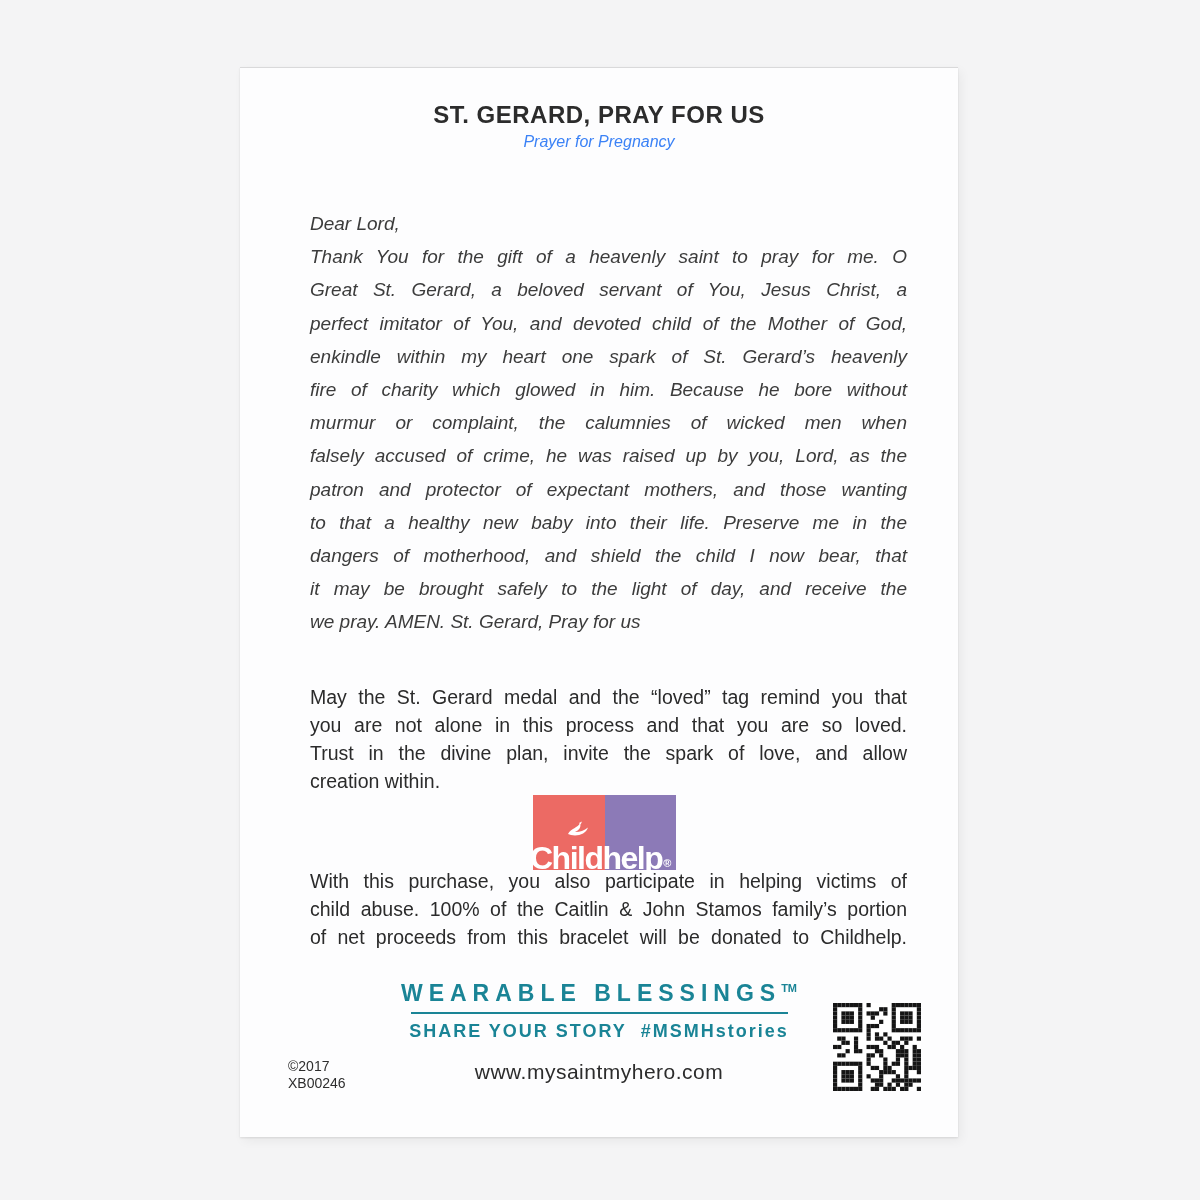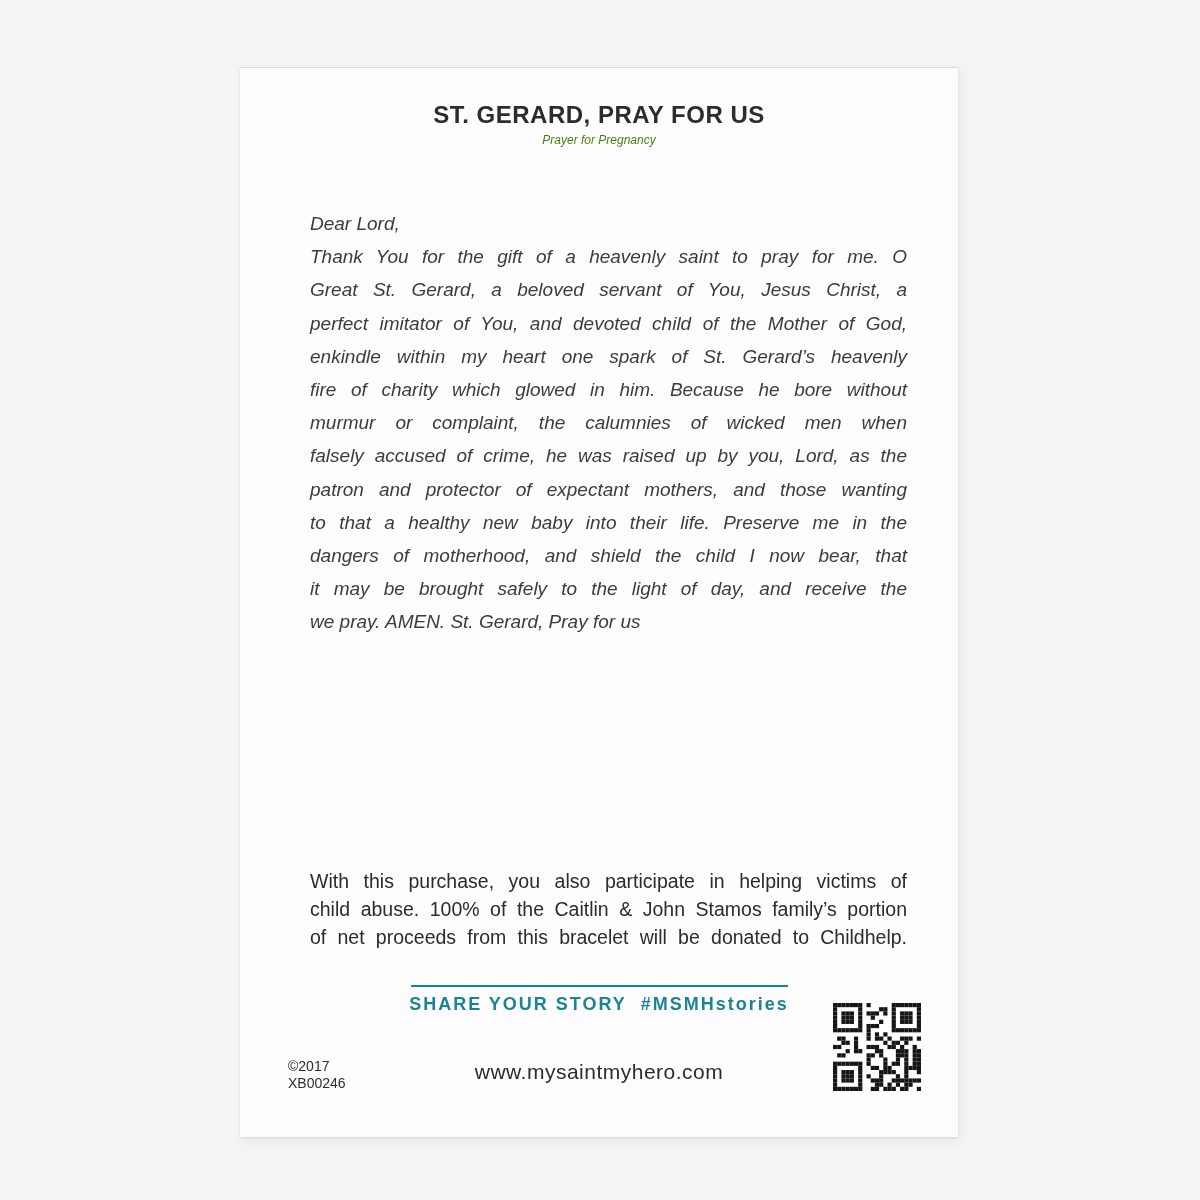--- a/index.html
+++ b/index.html
@@ -24,22 +24,22 @@
   }
   .title {
     position: absolute; top: 34px; left: 0; width: 100%;
     text-align: center;
     font-size: 24px; font-weight: bold; letter-spacing: 0.5px;
     color: #2c2c2c;
   }
   .subtitle {
     position: absolute; top: 66px; left: 0; width: 100%;
     text-align: center;
-    font-size: 12px; font-style: italic; font-weight: 500;
-    color: #4d7c0f;
+    font-size: 16px; font-style: italic; font-weight: 500;
+    color: #3b82f6;
   }
   .prayer {
     position: absolute; top: 140px; left: 70px; width: 597px;
     color: #3c3c3c;
   }
   .pl {
     font-style: italic;
     font-size: 19px; line-height: 33.2px;
     text-align: justify; text-align-last: justify;
   }
@@ -105,29 +105,47 @@
       <div class="pl">fire of charity which glowed in him.  Because he bore without</div>
       <div class="pl">murmur or complaint, the calumnies of wicked men when</div>
       <div class="pl">falsely accused of crime, he was raised up by you, Lord, as the</div>
       <div class="pl">patron and protector of expectant mothers, and those wanting</div>
       <div class="pl">to that a healthy new baby into their life.  Preserve me in the</div>
       <div class="pl">dangers of motherhood, and shield the child I now bear, that</div>
       <div class="pl">it may be brought safely to the light of day, and receive the</div>
       <div class="pl left">we pray.  AMEN.  St. Gerard, Pray for us</div>
     </div>
 
-
+    <div class="para may">
+      <div class="bl">May the St. Gerard medal and the “loved” tag remind you that</div>
+      <div class="bl">you are not alone in this process and that you are so loved.</div>
+      <div class="bl">Trust in the divine plan, invite the spark of love, and allow</div>
+      <div class="bl left">creation within.</div>
+    </div>
+
+    <div class="childhelp">
+      <div class="ch-square coral"></div>
+      <div class="ch-square purple"></div>
+      <span class="ch-dove">
+        <svg viewBox="0 0 24 18">
+          <path d="M2 13 C5 7, 12 7, 14 2 C15.5 6, 13 9.5, 9 11 C13 11.2, 18 10, 22 6.5 C20 13, 12 15.5, 5 14 Z" fill="#ffffff"></path>
+          <path d="M13 2 L16 0.5 L14.6 3.4 Z" fill="#ffffff"></path>
+        </svg>
+      </span>
+      <div class="ch-word"><span>Childhelp</span><span class="ch-reg">®</span></div>
+    </div>
 
     <div class="para purchase">
       <div class="bl">With this purchase, you also participate in helping victims of</div>
       <div class="bl">child abuse. 100% of the Caitlin &amp; John Stamos family’s portion</div>
       <div class="bl">of net proceeds from this bracelet will be donated to Childhelp.</div>
     </div>
 
     <div class="wb">
+      <div class="wb-title"><span>WEARABLE BLESSINGS</span><span class="wb-tm">TM</span></div>
       <div class="wb-rule"></div>
       <div class="wb-tagline"><span>SHARE YOUR STORY</span><span class="gap"></span><span>#MSMHstories</span></div>
     </div>
 
     <div class="qr">
       <svg viewBox="0 0 84 84">
           <rect x="0" y="0" width="4" height="4"></rect>
           <rect x="4" y="0" width="4" height="4"></rect>
           <rect x="8" y="0" width="4" height="4"></rect>
           <rect x="12" y="0" width="4" height="4"></rect>

